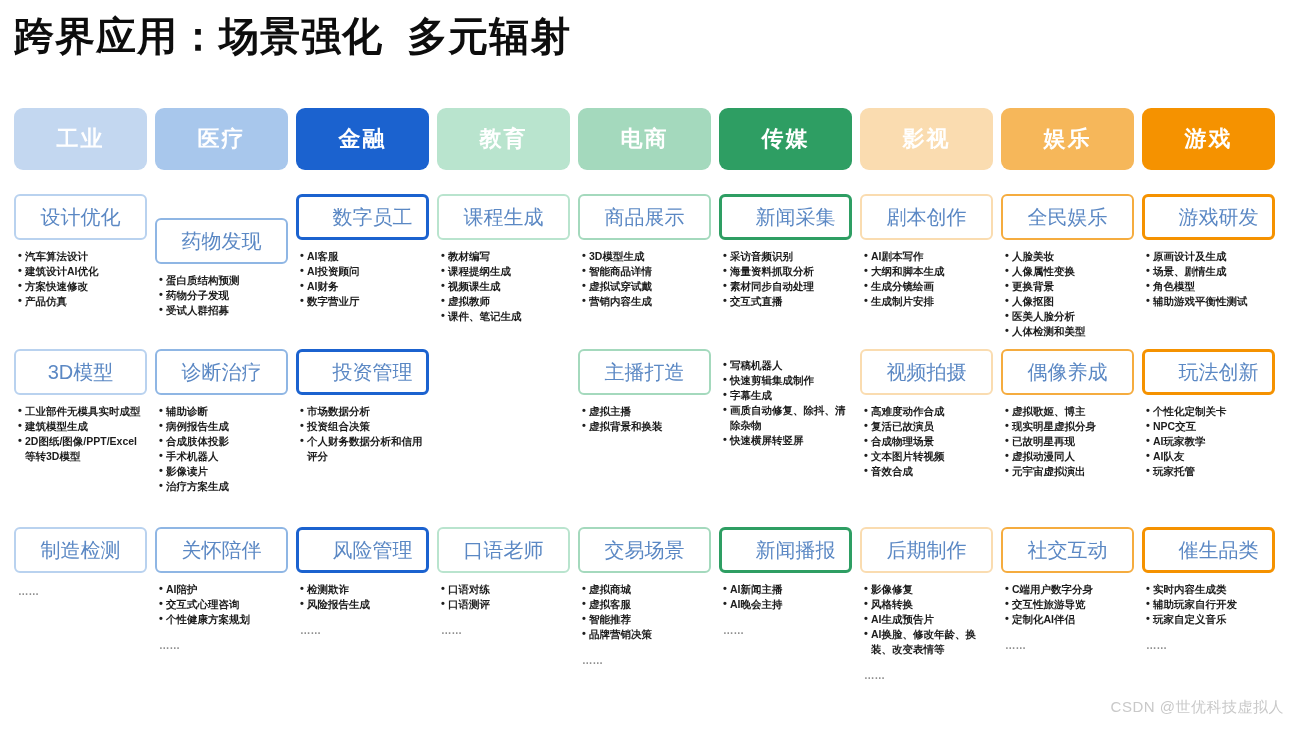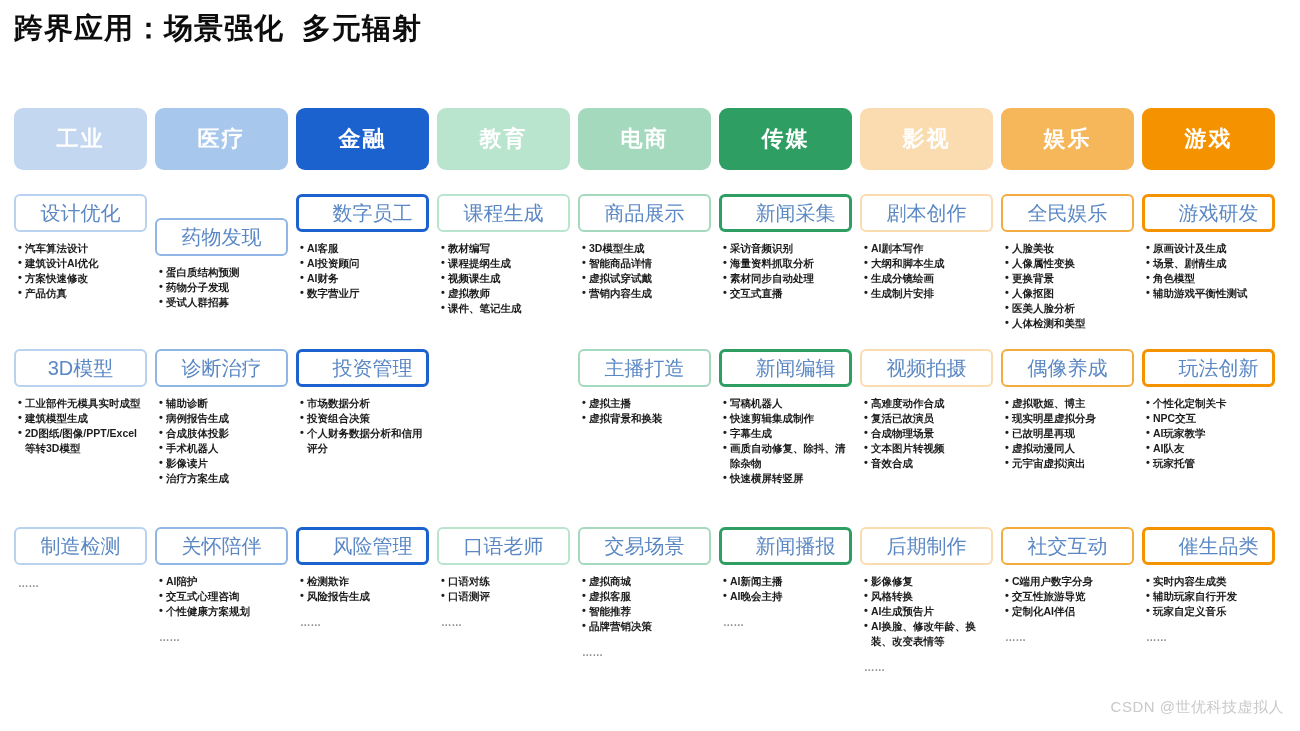--- a/index.html
+++ b/index.html
@@ -3,21 +3,21 @@
 <meta charset="utf-8">
 <style>
   * { box-sizing: border-box; margin: 0; padding: 0; }
   html, body {
     width: 1300px; height: 731px;
     background: #ffffff;
     font-family: "Liberation Sans", "DejaVu Sans", sans-serif;
     overflow: hidden;
   }
   #page-title {
-    font-size: 29px;
+    font-size: 40px;
     font-weight: bold;
     color: #0d0d0d;
     letter-spacing: 1px;
     padding: 10px 0 0 14px;
     line-height: 1.3;
     white-space: pre;
   }
   #grid {
     position: absolute;
     top: 108px; left: 14px;
@@ -29,21 +29,21 @@
   .col-header {
     height: 62px;
     border-radius: 9px;
     display: flex; align-items: center; justify-content: center;
     font-size: 22px; font-weight: bold; color: #ffffff;
     letter-spacing: 2px;
   }
   .block { margin-top: 12px; }
   .block.b2 { margin-top: 15px; }
   .card {
-    height: 38px;
+    height: 46px;
     border-radius: 6px;
     border: 2px solid #ccc;
     background: #ffffff;
     display: flex; align-items: center; justify-content: center;
     font-size: 20px; color: #5b88c4; font-weight: 400;
     letter-spacing: 0px;
     white-space: nowrap;
   }
   .card.strong { border-width: 3px; padding-left: 20px; }
   .bullets {
@@ -225,21 +225,20 @@
       <div class="block" style="position: absolute; top: 74px; width: 133px;">
         <div class="card strong" style="border-color: rgb(46, 158, 99); color: rgb(91, 136, 196);">新闻采集</div>
         <ul class="bullets">
           <li>采访音频识别</li>
           <li>海量资料抓取分析</li>
           <li>素材同步自动处理</li>
           <li>交互式直播</li>
         </ul>
       </div>
       <div class="block b2" style="position: absolute; top: 226px; width: 133px;">
-        <div class="card strong" style="border-color: rgb(46, 158, 99); color: rgb(91, 136, 196);">新闻编辑</div>
         <ul class="bullets">
           <li>写稿机器人</li>
           <li>快速剪辑集成制作</li>
           <li>字幕生成</li>
           <li>画质自动修复、除抖、清除杂物</li>
           <li>快速横屏转竖屏</li>
         </ul>
       </div>
       <div class="block b2" style="position: absolute; top: 404px; width: 133px;">
         <div class="card strong" style="border-color: rgb(46, 158, 99); color: rgb(91, 136, 196);">新闻播报</div>

